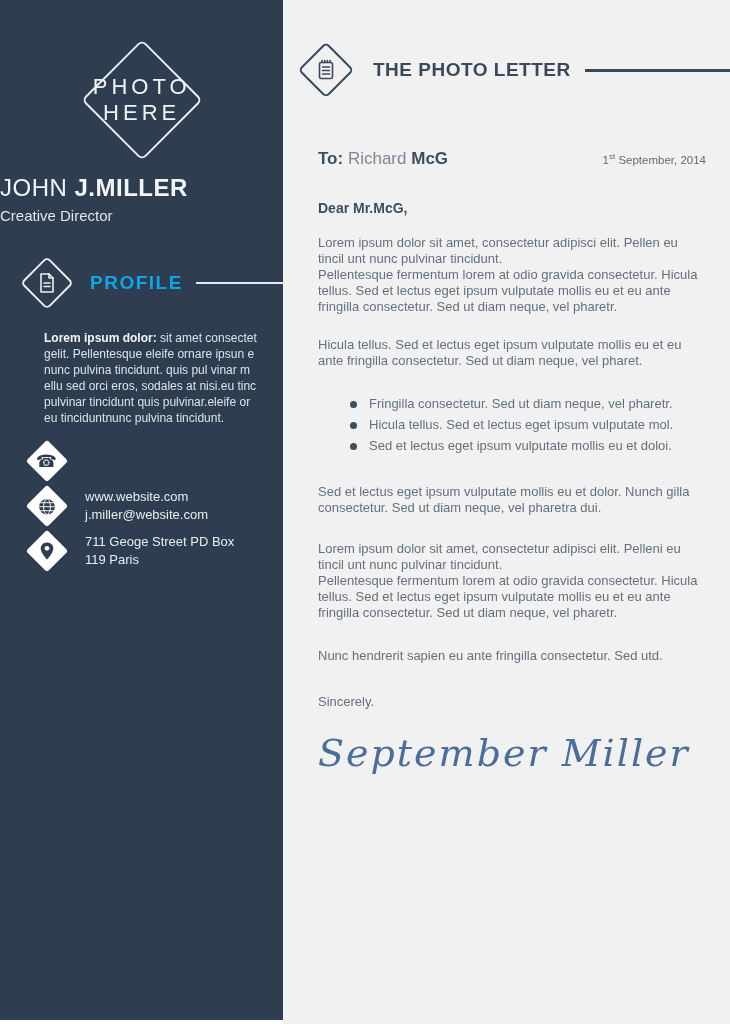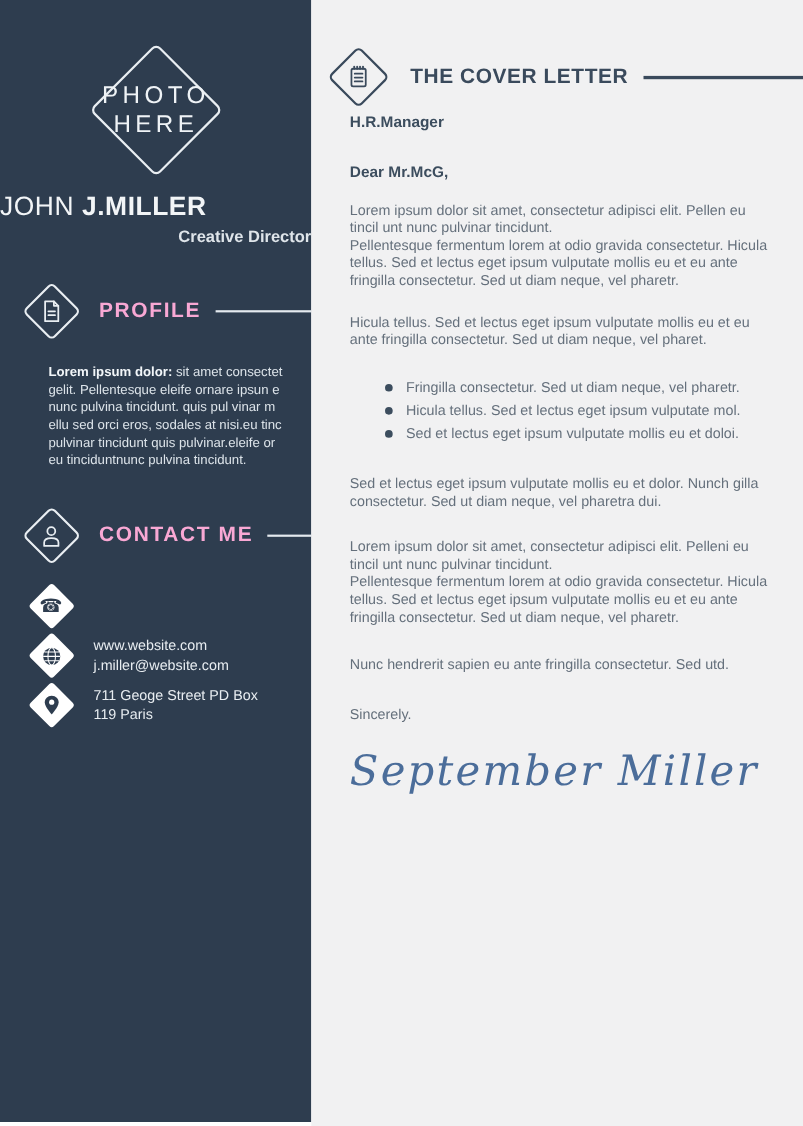--- a/index.html
+++ b/index.html
@@ -47,23 +47,23 @@
     margin-top: 12px;
     text-align: left;
     font-size: 24px;
     color: #f2f5f7;
     letter-spacing: 0.5px;
   }
   .name-first { font-weight: 300; }
   .name-last  { font-weight: 700; }
   .role-line {
     margin-top: 5px;
-    text-align: right;
+    text-align: left;
     font-size: 15px;
-    font-weight: 700;
+    font-weight: 400;
     color: #dfe5ea;
   }
 
   .section-header {
     display: flex;
     align-items: center;
     padding-left: 19px;
     height: 58px;
   }
   .diamond-outline {
@@ -74,21 +74,21 @@
     display: flex; align-items: center; justify-content: center;
     flex-shrink: 0;
     margin: 0 9px;
   }
   .diamond-outline .icon-inner { transform: rotate(-45deg); display: flex; }
   .section-title {
     margin-left: 15px;
     font-size: 19px;
     font-weight: 600;
     letter-spacing: 1.5px;
-    color: #f9a8d4;
+    color: #0ea5e9;
     white-space: nowrap;
   }
   .rule-light {
     flex: 1;
     height: 2px;
     background: #e4eaef;
     margin-left: 13px;
   }
   .profile-header { margin-top: 30px; }
   .profile-text {
@@ -237,32 +237,20 @@
         </svg>
       </span>
     </div>
     <div class="section-title">PROFILE</div>
     <div class="rule-light"></div>
   </div>
 
   <p class="profile-text"><span class="profile-lead">Lorem ipsum dolor:</span>
     <span>sit amet consectet gelit. Pellentesque eleife ornare ipsun e nunc pulvina tincidunt. quis pul vinar m ellu sed orci eros, sodales at nisi.eu tinc pulvinar tincidunt quis pulvinar.eleife or eu tinciduntnunc pulvina tincidunt.</span></p>
 
-  <div class="section-header contact-header">
-    <div class="diamond-outline">
-      <span class="icon-inner">
-        <svg width="20" height="21" viewBox="0 0 20 21" fill="none" stroke="#e9eef2" stroke-width="1.6" stroke-linecap="round" stroke-linejoin="round">
-          <circle cx="10" cy="6" r="3.6"></circle>
-          <path d="M3.5 19.5 v-3.2 c0-2.6 2.9-4 6.5-4 s6.5 1.4 6.5 4 v3.2 z"></path>
-        </svg>
-      </span>
-    </div>
-    <div class="section-title">CONTACT ME</div>
-    <div class="rule-light"></div>
-  </div>
 
   <div class="contact-list">
 
     <div class="contact-item">
       <div class="solid-diamond">
         <span class="icon-inner">☎</span>
       </div>
     </div>
 
     <div class="contact-item">
@@ -313,27 +301,35 @@
           <line x1="5" y1="1.5" x2="5" y2="3.5"></line>
           <line x1="7.7" y1="1.5" x2="7.7" y2="3.5"></line>
           <line x1="10.3" y1="1.5" x2="10.3" y2="3.5"></line>
           <line x1="13" y1="1.5" x2="13" y2="3.5"></line>
           <line x1="5.5" y1="8" x2="12.5" y2="8"></line>
           <line x1="5.5" y1="11.5" x2="12.5" y2="11.5"></line>
           <line x1="5.5" y1="15" x2="12.5" y2="15"></line>
         </svg>
       </span>
     </div>
-    <div class="letter-title">THE COVER LETTER</div>
+    <div class="letter-title">THE PHOTO LETTER</div>
     <div class="rule-dark"></div>
   </div>
 
   <div class="letter-body">
 
-    <div class="recipient-role">H.R.Manager</div>
+    <div class="to-row">
+      <div class="to-line">
+        <span class="to-label">To:</span>
+        <span class="to-name">Richard</span>
+        <span class="to-surname">McG</span>
+      </div>
+      <div class="date-line"><span>1</span><sup>st</sup>
+        <span>September, 2014</span></div>
+    </div>
 
     <div class="salutation">Dear Mr.McG,</div>
 
     <p class="para para-1">Lorem ipsum dolor sit amet, consectetur adipisci elit. Pellen eu tincil unt nunc pulvinar tincidunt.
 Pellentesque fermentum lorem at odio gravida consectetur. Hicula tellus. Sed et lectus eget ipsum vulputate mollis eu et eu ante fringilla consectetur. Sed ut diam neque, vel pharetr.</p>
     <p class="para para-2">Hicula tellus. Sed et lectus eget ipsum vulputate mollis eu et eu ante fringilla consectetur. Sed ut diam neque, vel pharet.</p>
 
     <ul class="bullet-list">
       <li><span>Fringilla consectetur. Sed ut diam neque, vel pharetr.</span></li>
       <li><span>Hicula tellus. Sed et lectus eget ipsum vulputate mol.</span></li>

